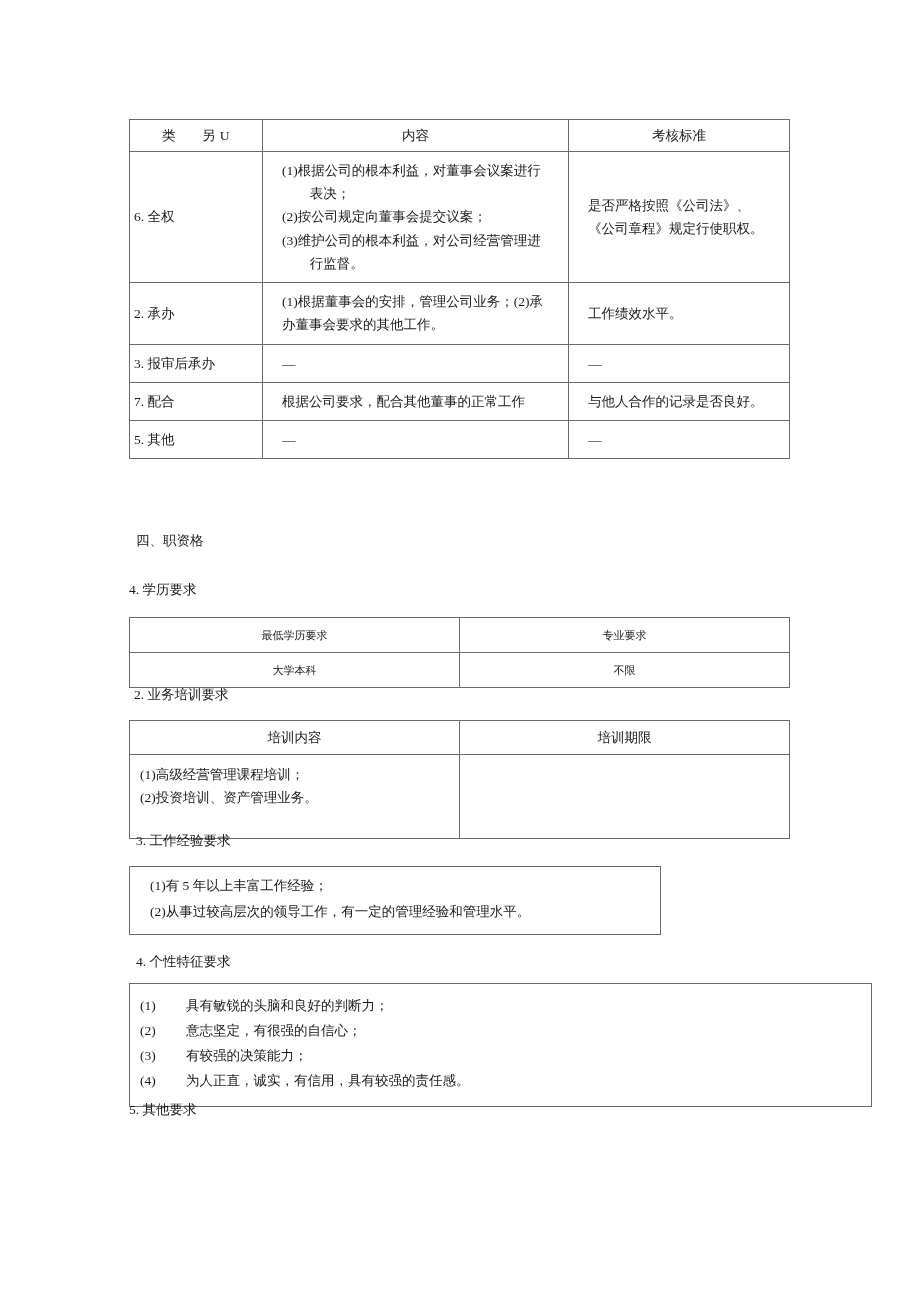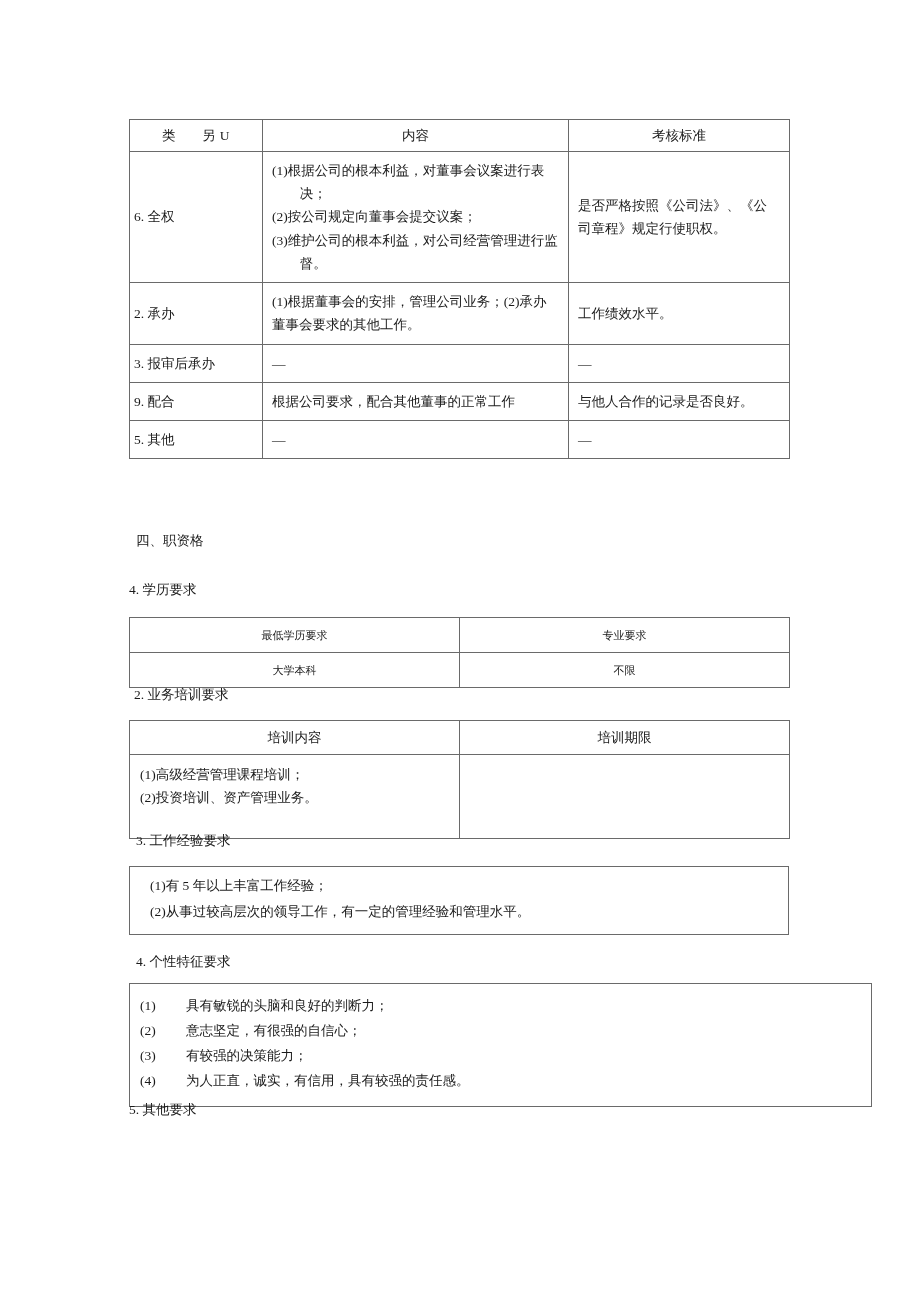--- a/index.html
+++ b/index.html
@@ -43,21 +43,21 @@
     left: 129px;
     top: 119px;
     width: 660px;
   }
   .tbl-duties th {
     text-align: center;
     height: 31px;
     font-size: 13.5px;
   }
   .tbl-duties td {
-    padding: 7px 9px;
+    padding: 7px 19px;
     margin-left: 8px;
   }
   .tbl-duties .c-cat  { width: 133px; }
   .tbl-duties .c-body { width: 306px; }
   .tbl-duties .c-std  { width: 221px; }
 
   .cat-cell {
     padding-left: 4px !important;
     padding-right: 4px !important;
     white-space: nowrap;
@@ -125,21 +125,21 @@
     position: absolute;
     border: 1px solid #6a6a6a;
     box-sizing: border-box;
     font-size: 13.5px;
     line-height: 1.95;
     padding: 6px 10px 8px 10px;
   }
   .box-exp {
     left: 129px;
     top: 866px;
-    width: 660px;
+    width: 532px;
     padding-left: 20px;
   }
   .box-person {
     left: 129px;
     top: 983px;
     width: 743px;
     line-height: 1.85;
     padding: 10px 10px 12px 10px;
   }
   .box-person .idx {
@@ -192,21 +192,21 @@
         <td>工作绩效水平。</td>
       </tr>
 
       <tr>
         <td class="cat-cell">3. 报审后承办</td>
         <td class="dash">—</td>
         <td class="dash">—</td>
       </tr>
 
       <tr>
-        <td class="cat-cell">9. 配合</td>
+        <td class="cat-cell">7. 配合</td>
         <td>根据公司要求，配合其他董事的正常工作</td>
         <td>与他人合作的记录是否良好。</td>
       </tr>
 
       <tr>
         <td class="cat-cell">5. 其他</td>
         <td class="dash">—</td>
         <td class="dash">—</td>
       </tr>
     </tbody>

